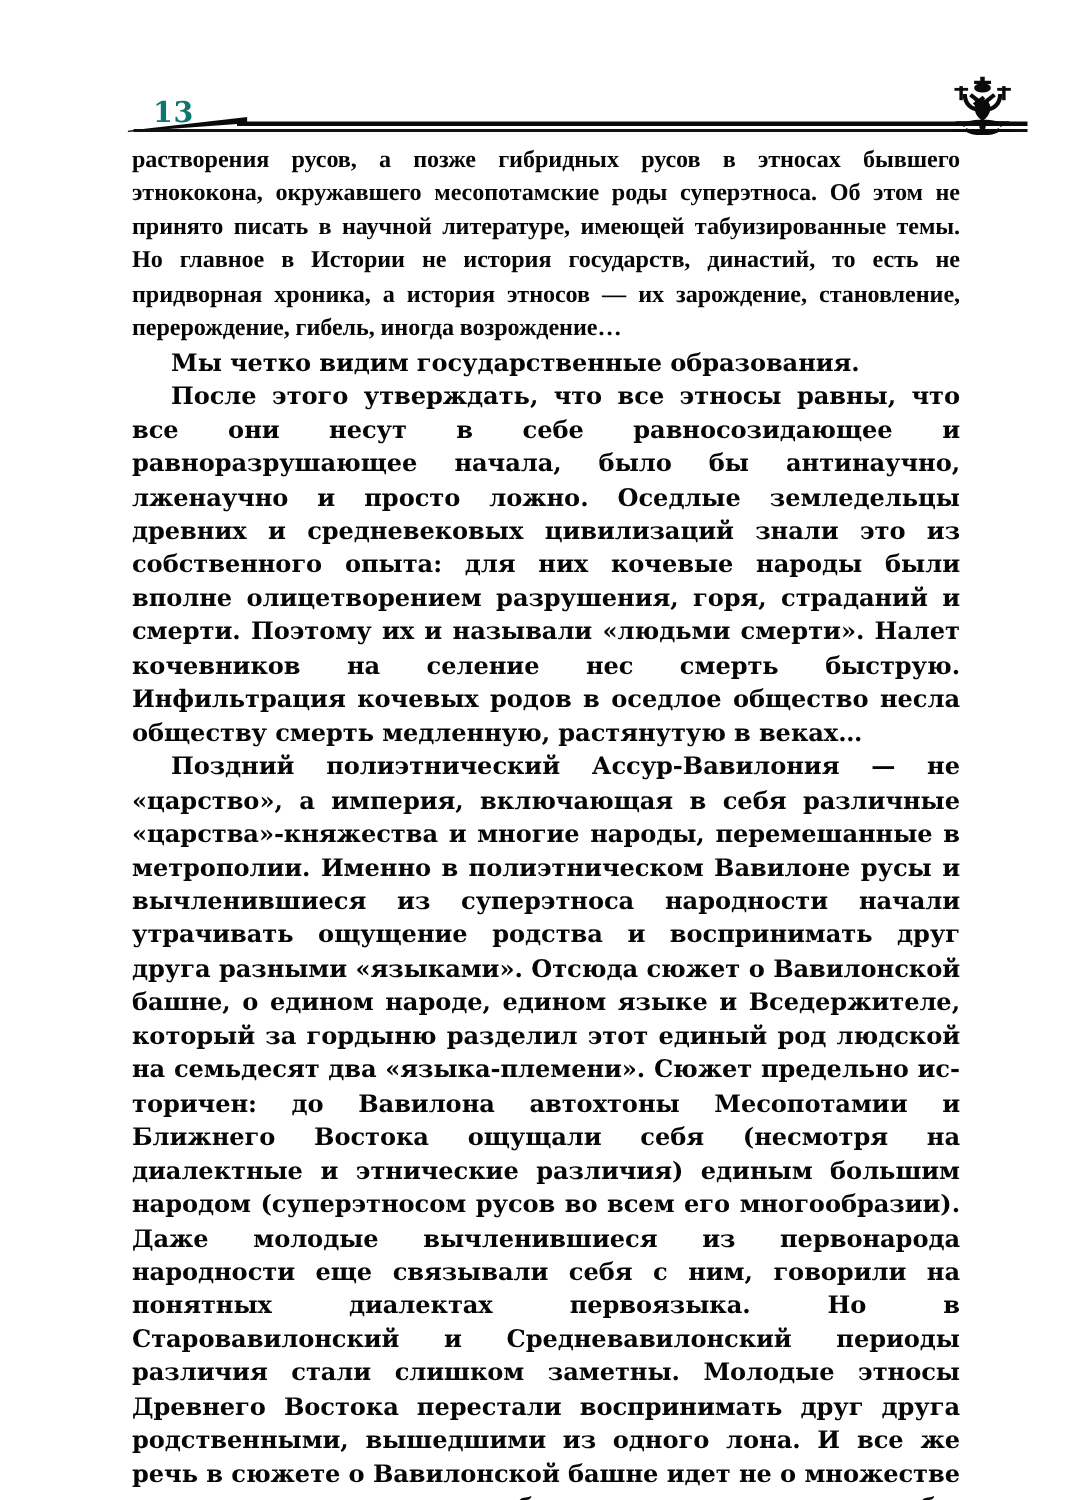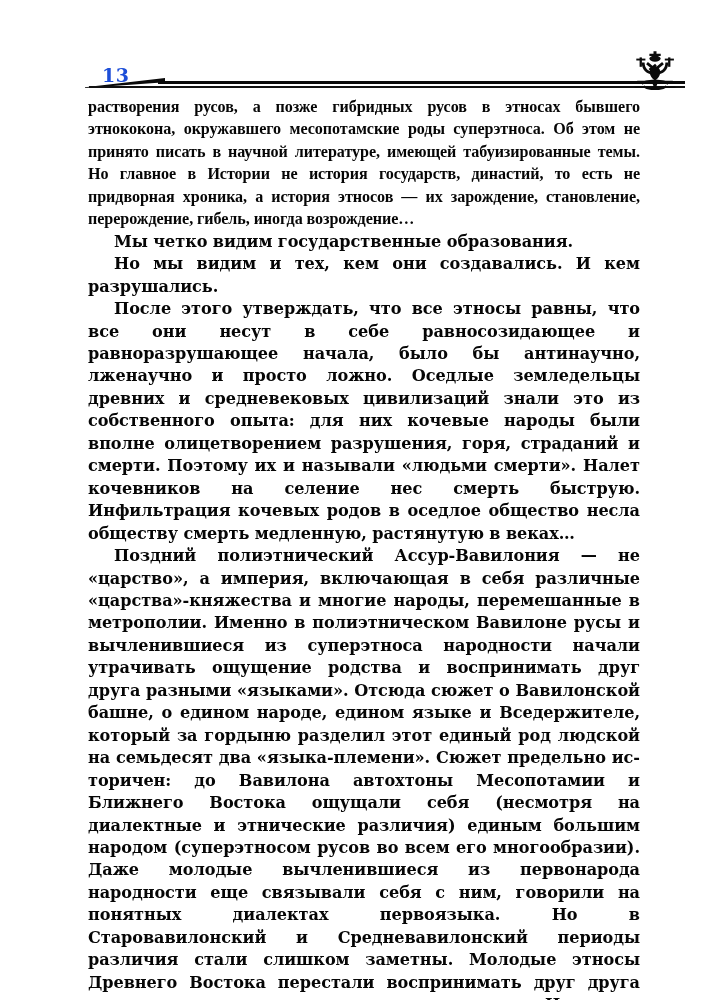--- a/index.html
+++ b/index.html
@@ -34,21 +34,21 @@
   }
 
   .folio {
     position: absolute;
     left: 62px;
     top: 38px;
     font-family: "DejaVu Serif", "Liberation Serif", serif;
     font-size: 19px;
     font-weight: 700;
     letter-spacing: 0.5px;
-    color: #1d4ed8;
+    color: #0f766e;
     z-index: 3;
   }
 
   
   .rule-wrap {
     position: absolute;
     left: 45px;
     top: 50px;
     width: 600px;
     height: 16px;
@@ -162,18 +162,17 @@
       </svg>
     </div>
 
     <div class="folio">13</div>
 
   </div>
 
   <div class="textblock">
     <p class="para noindent">растворения русов, а позже гибридных русов в этносах бывшего этнококона, окружавшего месопотамские роды суперэтноса. Об этом не принято писать в научной литературе, имеющей табуи­зированные темы. Но главное в Истории не история государств, династий, то есть не придворная хроника, а история этносов — их зарождение, становление, перерождение, гибель, иногда воз­рождение…</p>
     <p class="para indent">Мы четко видим государственные образования.</p>
-    <p class="para indent">Но мы видим и тех, кем они создавались. И кем разруша­лись.</p>
     <p class="para indent">После этого утверждать, что все этносы равны, что все они несут в себе равносозидающее и равноразрушающее начала, было бы антинаучно, лженаучно и просто ложно. Оседлые зем­ледельцы древних и средневековых цивилизаций знали это из собственного опыта: для них кочевые народы были вполне оли­цетворением разрушения, горя, страданий и смерти. Поэтому их и называли «людьми смерти». Налет кочевников на селение нес смерть быструю. Инфильтрация кочевых родов в оседлое общество несла обществу смерть медленную, растянутую в ве­ках…</p>
     <p class="para indent">Поздний полиэтнический Ассур-Вавилония — не «царство», а империя, включающая в себя различные «царства»-княже­ства и многие народы, перемешанные в метрополии. Именно в полиэтническом Вавилоне русы и вычленившиеся из суперэт­носа народности начали утрачивать ощущение родства и вос­принимать друг друга разными «языками». Отсюда сюжет о Вавилонской башне, о едином народе, едином языке и Вседер­жителе, который за гордыню разделил этот единый род людс­кой на семьдесят два «языка-племени». Сюжет предельно ис­торичен: до Вавилона автохтоны Месопотамии и Ближнего Во­стока ощущали себя (несмотря на диалектные и этнические различия) единым большим народом (суперэтносом русов во всем его многообразии). Даже молодые вычленившиеся из пер­вонарода народности еще связывали себя с ним, говорили на понятных диалектах первоязыка. Но в Старовавилонский и Средневавилонский периоды различия стали слишком замет­ны. Молодые этносы Древнего Востока перестали воспринимать друг друга родственными, вышедшими из одного лона. И все же речь в сюжете о Вавилонской башне идет не о множестве различ­ных народов, собравшихся воедино, чтобы построить огромный столп-зиккурат, а об одном первонароде с одним первоязыком и,</p>
   </div>
 
 </div>
 
 </body></html>

